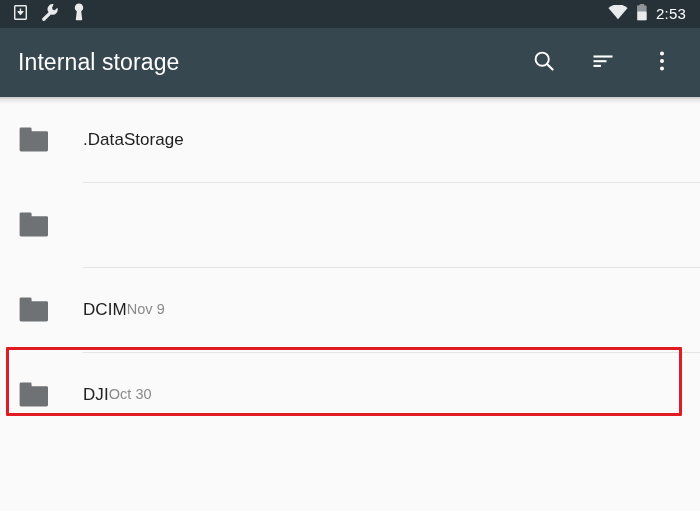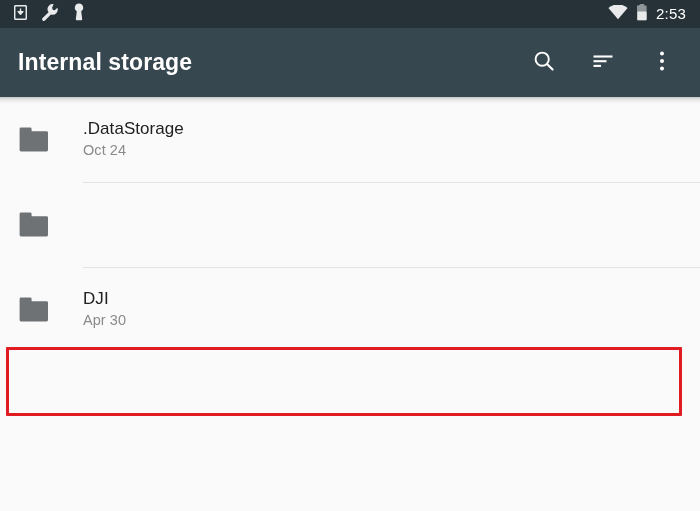--- a/index.html
+++ b/index.html
@@ -59,21 +59,21 @@
     width: 700px;
     height: 69px;
     background: #37474f;
     display: flex;
     align-items: center;
     padding: 0 22px 0 18px;
   }
   .toolbar-title {
     color: #ffffff;
     font-size: 23px;
-    font-weight: 700;
+    font-weight: 400;
     letter-spacing: 0.1px;
     white-space: nowrap;
   }
   .toolbar-actions {
     margin-left: auto;
     display: flex;
     align-items: center;
     gap: 27px;
   }
   .tb-btn {
@@ -131,21 +131,21 @@
   .folder-icon-wrap {
     width: 47px;
     flex: 0 0 47px;
     display: flex;
     align-items: center;
     justify-content: flex-start;
   }
 
   .item-text {
     display: flex;
-    flex-direction: column;
+    flex-direction: row;
     padding-left: 18px;
   }
   .item-name {
     font-size: 17px;
     color: #212121;
     line-height: 22px;
     letter-spacing: 0.05px;
   }
   .item-date {
     font-size: 14.5px;
@@ -256,45 +256,56 @@
 
     <div class="list-item">
 
       <div class="folder-icon-wrap">
         <svg width="32" height="26" viewBox="0 0 32 26">
           <path d="M1.6 2.0 a1.4 1.4 0 0 1 1.4 -1.4 h9.2 a1.4 1.4 0 0 1 1.4 1.4 v2.2 h15.0 a1.4 1.4 0 0 1 1.4 1.4 v17.4 a1.4 1.4 0 0 1 -1.4 1.4 h-25.6 a1.4 1.4 0 0 1 -1.4 -1.4 z" fill="#6e7275"></path>
         </svg>
       </div>
       <div class="item-text">
         <span class="item-name">.DataStorage</span>
-        <span class="item-date">Oct 24</span>
       </div>
     </div>
 
 
     <div class="list-item">
       <div class="divider"></div>
       <div class="folder-icon-wrap">
         <svg width="32" height="26" viewBox="0 0 32 26">
           <path d="M1.6 2.0 a1.4 1.4 0 0 1 1.4 -1.4 h9.2 a1.4 1.4 0 0 1 1.4 1.4 v2.2 h15.0 a1.4 1.4 0 0 1 1.4 1.4 v17.4 a1.4 1.4 0 0 1 -1.4 1.4 h-25.6 a1.4 1.4 0 0 1 -1.4 -1.4 z" fill="#6e7275"></path>
         </svg>
       </div>
     </div>
 
-
     <div class="list-item">
       <div class="divider"></div>
       <div class="folder-icon-wrap">
         <svg width="32" height="26" viewBox="0 0 32 26">
           <path d="M1.6 2.0 a1.4 1.4 0 0 1 1.4 -1.4 h9.2 a1.4 1.4 0 0 1 1.4 1.4 v2.2 h15.0 a1.4 1.4 0 0 1 1.4 1.4 v17.4 a1.4 1.4 0 0 1 -1.4 1.4 h-25.6 a1.4 1.4 0 0 1 -1.4 -1.4 z" fill="#6e7275"></path>
         </svg>
       </div>
       <div class="item-text">
+        <span class="item-name">DCIM</span>
+        <span class="item-date">Nov 9</span>
+      </div>
+    </div>
+
+    <div class="list-item">
+      <div class="divider"></div>
+      <div class="folder-icon-wrap">
+        <svg width="32" height="26" viewBox="0 0 32 26">
+          <path d="M1.6 2.0 a1.4 1.4 0 0 1 1.4 -1.4 h9.2 a1.4 1.4 0 0 1 1.4 1.4 v2.2 h15.0 a1.4 1.4 0 0 1 1.4 1.4 v17.4 a1.4 1.4 0 0 1 -1.4 1.4 h-25.6 a1.4 1.4 0 0 1 -1.4 -1.4 z" fill="#6e7275"></path>
+        </svg>
+      </div>
+      <div class="item-text">
         <span class="item-name">DJI</span>
-        <span class="item-date">Apr 30</span>
+        <span class="item-date">Oct 30</span>
       </div>
     </div>
 
   </div>
 
   <div class="highlight-box" style="border-color: rgb(224, 27, 34);"></div>
 
 </div>
 
 </body></html>

